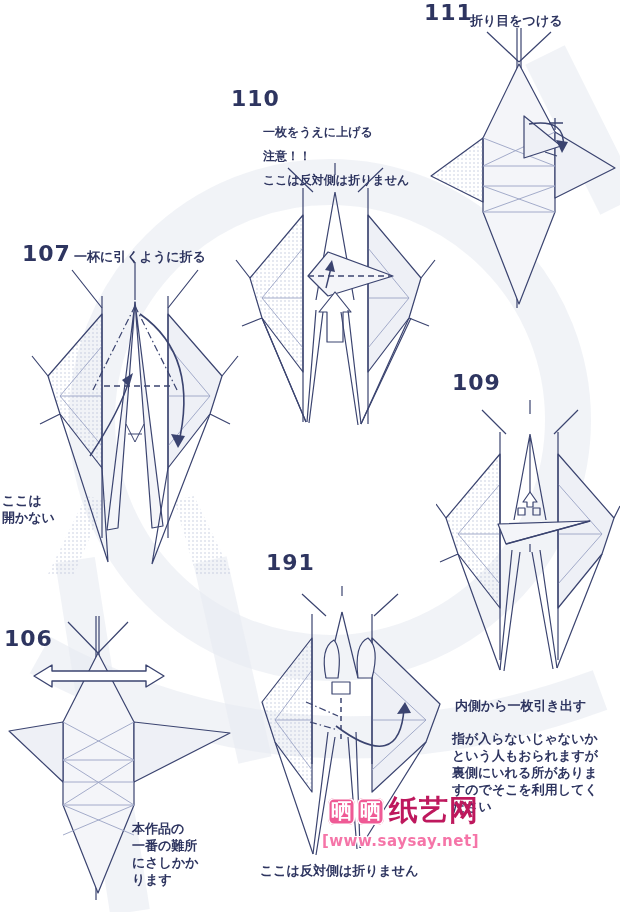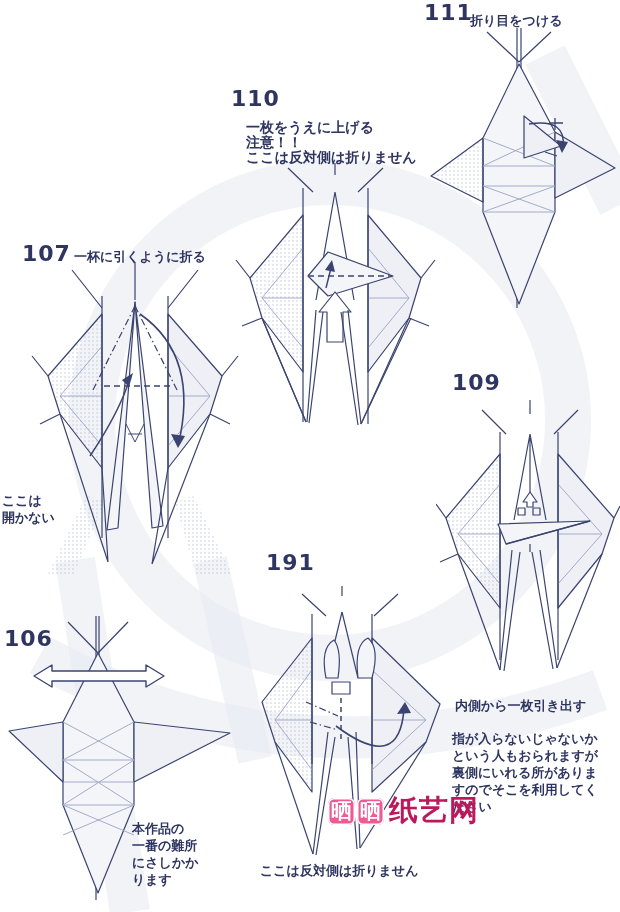--- a/index.html
+++ b/index.html
@@ -7,21 +7,21 @@
   #page{
     position:relative;width:620px;height:912px;background:#ffffff;overflow:hidden;
   }
   .abs{position:absolute;}
   .num{
     font-size:22px;font-weight:700;color:#2e3560;letter-spacing:1px;line-height:1;
   }
   .jp{
     font-size:13px;font-weight:600;color:#2e3560;line-height:17px;white-space:pre-line;
   }
-  .jp.small{font-size:14px;line-height:15px;}
+  .jp.small{font-size:12px;line-height:24px;margin-left:17px;}
   svg{display:block;}
   
   .watermark{position:absolute;left:314px;top:791px;width:165px;text-align:right;}
   .brand-row{display:flex;align-items:center;justify-content:flex-end;gap:2px;}
   .pink-sq{
     display:inline-block;width:27px;height:27px;background:#ef5a95;color:#fff;
     border-radius:6px;font-size:21px;line-height:27px;text-align:center;font-weight:bold;
     box-shadow:0 0 0 1.5px #ffffff inset;
   }
   .blue-chars{
@@ -276,15 +276,16 @@
       <path d="M25,160 L63,272 M176,160 L110,266"></path>
     </g>
   </svg>
 
   <div class="watermark">
     <div class="brand-row">
       <span class="pink-sq">晒</span>
       <span class="pink-sq">晒</span>
       <span class="blue-chars">纸艺网</span>
     </div>
+    <div class="wm-url">[www.saysay.net]</div>
   </div>
 
 </div>
 
 </body></html>

